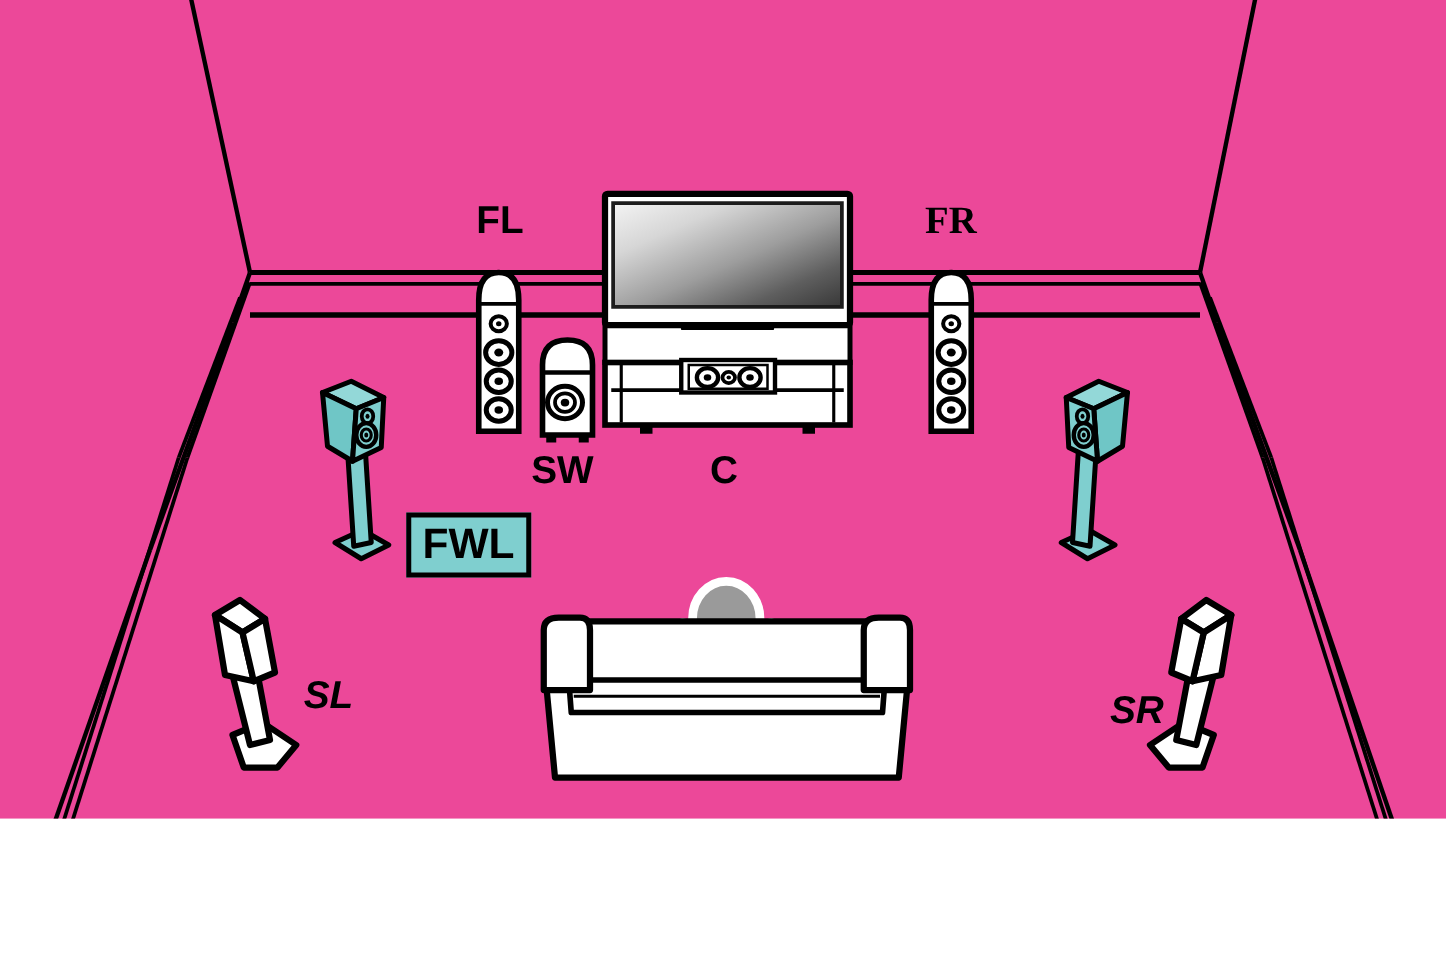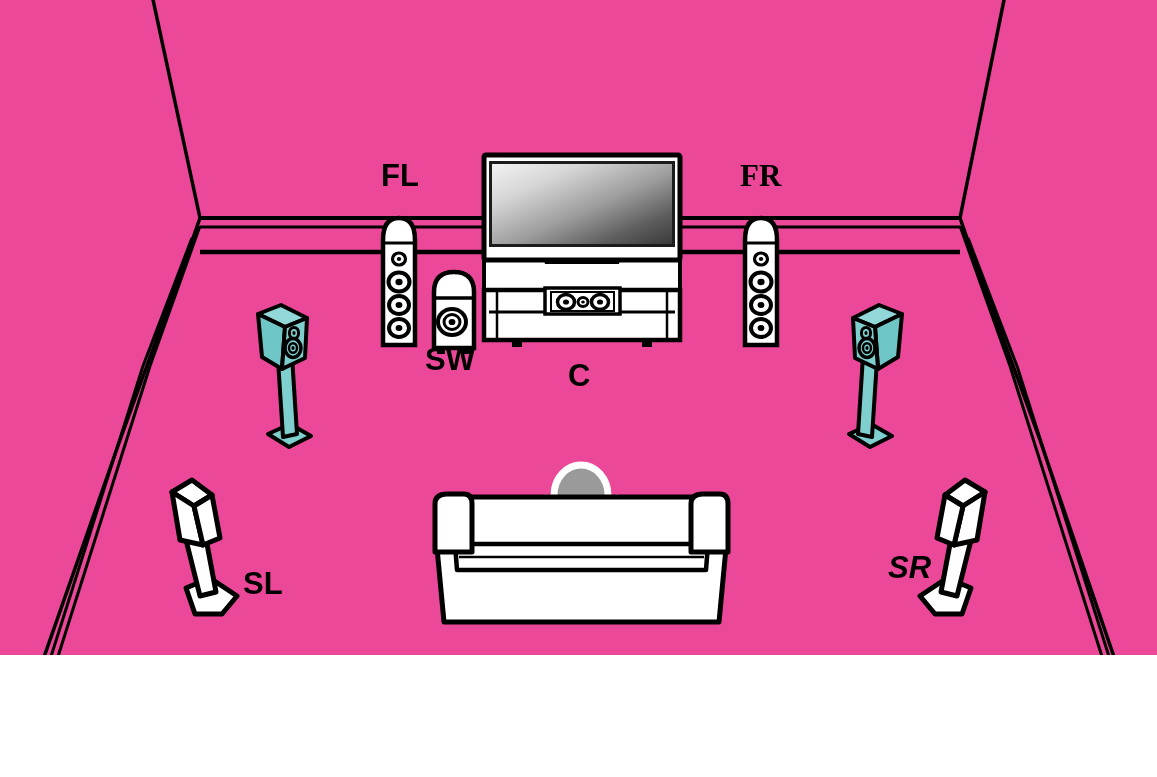--- a/index.html
+++ b/index.html
@@ -236,23 +236,24 @@
 
       <path d="M 691 504 Q 691 494 703 494 L 720 494 Q 728 494 728 504 L 728 552 L 691 552 Z" fill="#ffffff" stroke="#000" stroke-width="5" stroke-linejoin="round"></path>
     </g>
 
   </svg>
 
   <div class="lbl lbl-plain" style="left:381px; top:160px;">FL</div>
 
   <div class="lbl lbl-plain" style="left:740px; top:160px;font-family:Liberation Serif, serif;">FR</div>
 
-  <div class="lbl lbl-plain" style="left:425px; top:344px;">SW</div>
+  <div class="lbl lbl-plain" style="left:425px; top:360px;">SW</div>
 
   <div class="lbl lbl-plain" style="left:568px; top:360px;">C</div>
 
-  <div class="lbl lbl-plain" style="left:243px; top:568px;">SL</div>
+  <div class="lbl lbl-plain" style="left:243px; top:540px;font-style:italic;">SL</div>
 
   <div class="lbl lbl-plain" style="left:888px; top:552px;font-style:italic;">SR</div>
 
+  <div class="lbl lbl-hl" style="left:325px; top:410px;">FWL</div>
 
 
 </div>
 
 </body></html>

